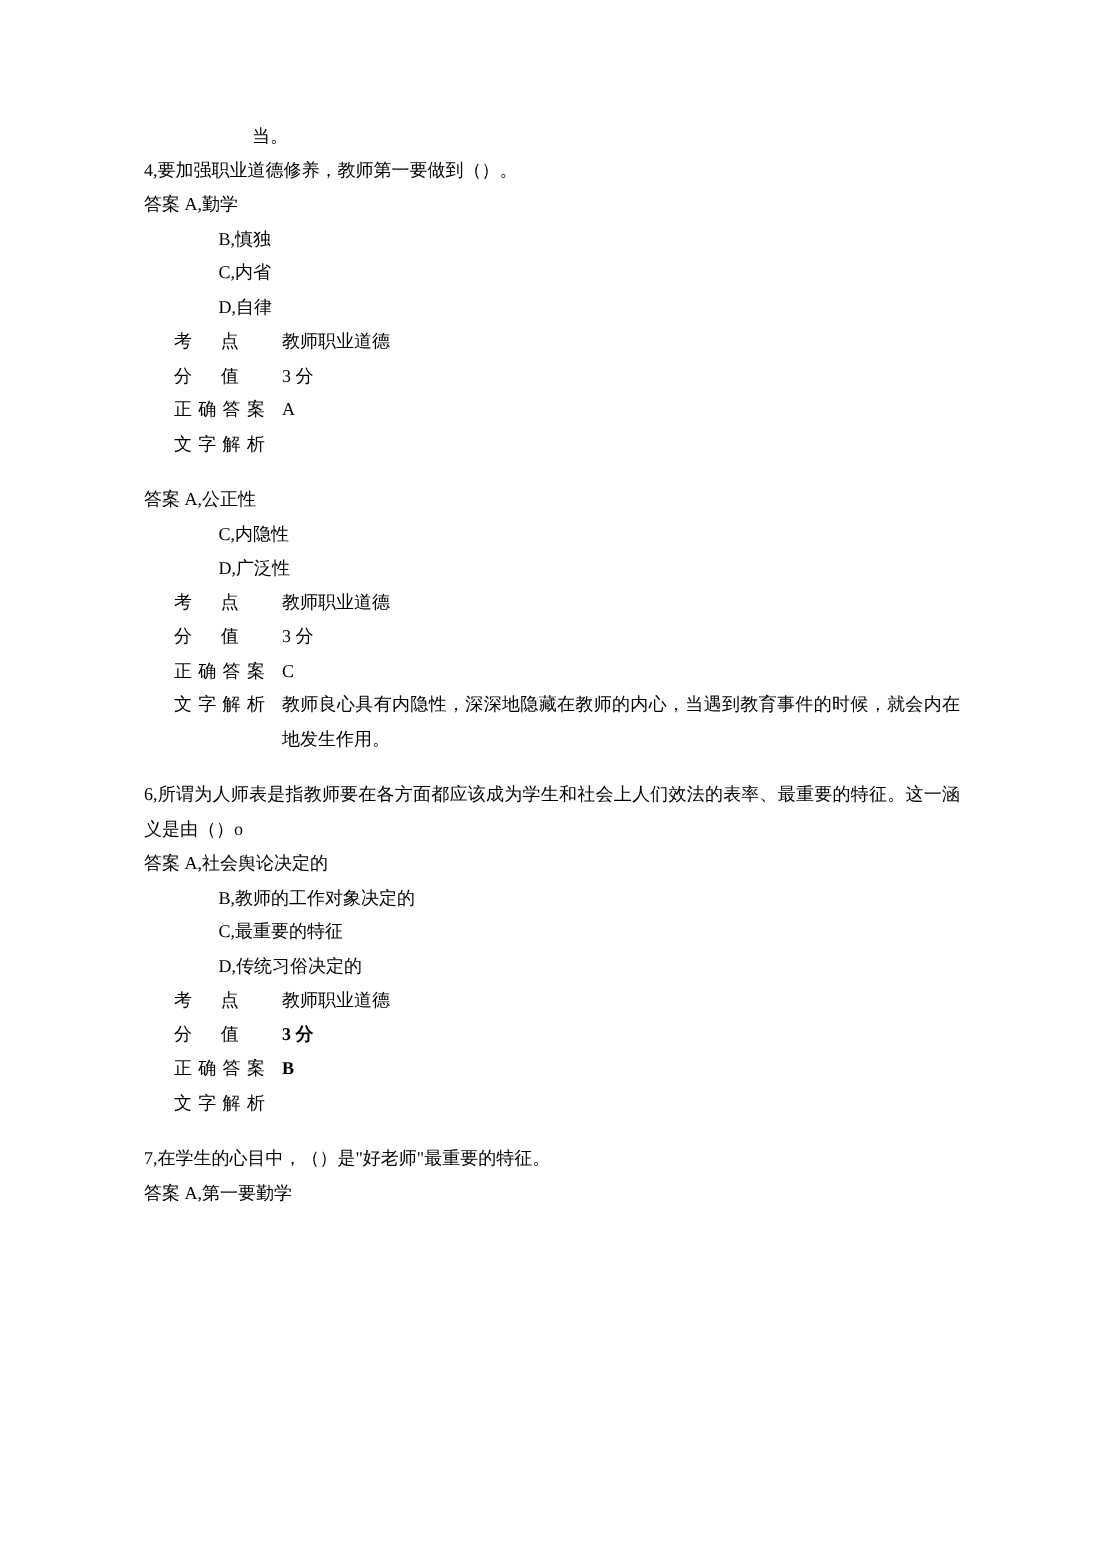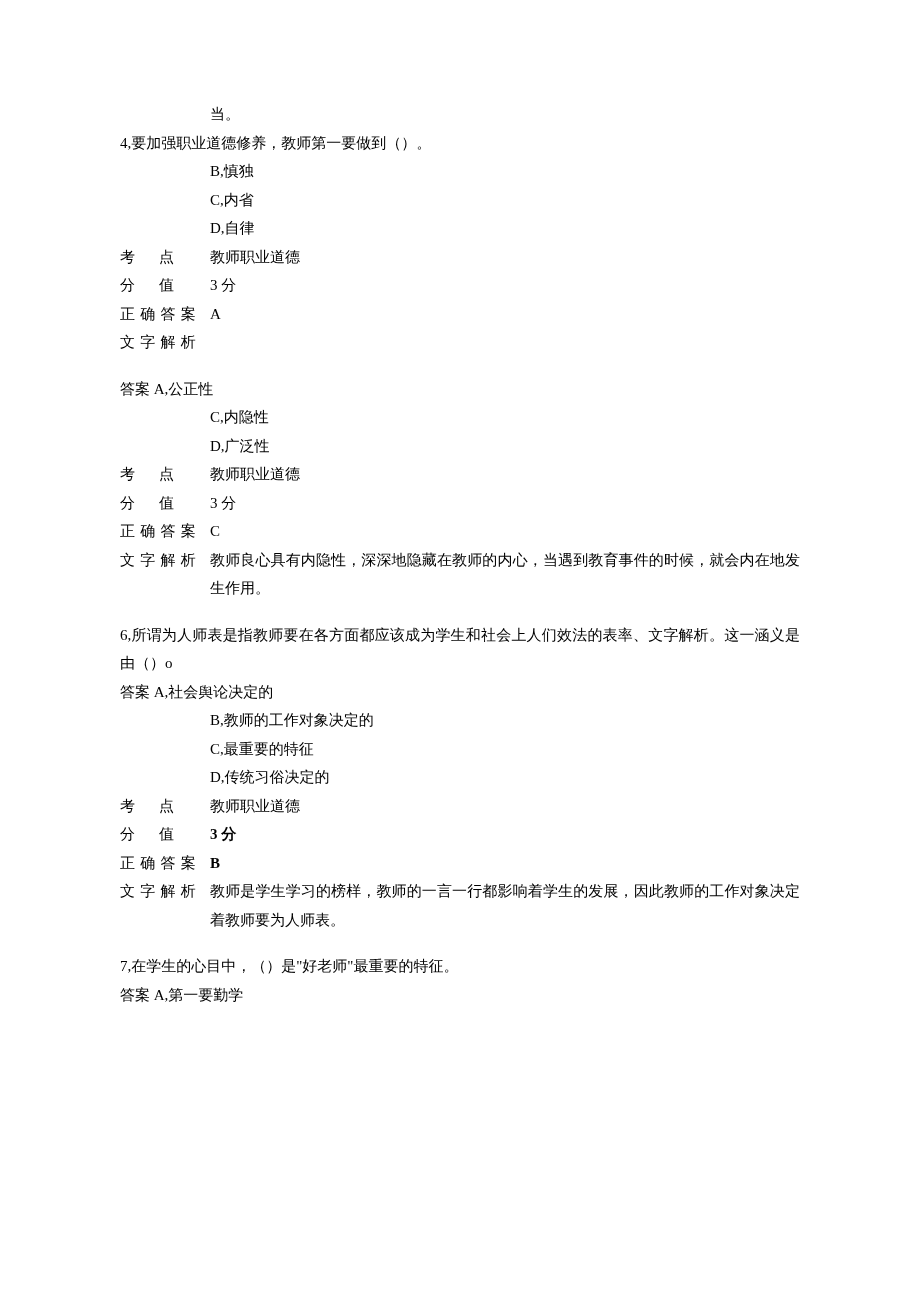--- a/index.html
+++ b/index.html
@@ -13,32 +13,33 @@
     width: 920px;
     box-sizing: border-box;
   }
   .row {
     display: flex;
     align-items: flex-start;
   }
   .label {
     flex: 0 0 90px;
     letter-spacing: 0;
+    margin-left: 25px;
   }
   .label.sp2 {
     letter-spacing: 1.6em;
   }
   .label.sp1 {
     letter-spacing: 0.35em;
   }
   .content {
     flex: 1;
   }
   .options {
-    margin-left: 90px;
+    margin-left: 62px;
   }
   .block {
     margin-bottom: 18px;
     font-family: Liberation Serif, serif;
   }
   .qtext {
     text-align: justify;
   }
   .trail {
     margin-left: 90px;
@@ -47,20 +48,21 @@
     font-weight: bold;
   }
 </style>
 </head>
 <body>
 
 <div class="trail">当。</div>
 
 <div class="block">
   <div class="qtext">4,要加强职业道德修养，教师第一要做到（）。</div>
+  <div>答案 A,勤学</div>
   <div class="options">
     <div>B,慎独</div>
     <div>C,内省</div>
     <div>D,自律</div>
   </div>
   <div class="row">
     <div class="label sp2">考点</div>
     <div class="content">教师职业道德</div>
   </div>
   <div class="row">
@@ -94,41 +96,40 @@
     <div class="label sp1">正确答案</div>
     <div class="content">C</div>
   </div>
   <div class="row">
     <div class="label sp1">文字解析</div>
     <div class="content qtext">教师良心具有内隐性，深深地隐藏在教师的内心，当遇到教育事件的时候，就会内在地发生作用。</div>
   </div>
 </div>
 
 <div class="block">
-  <div class="qtext">6,所谓为人师表是指教师要在各方面都应该成为学生和社会上人们效法的表率、文字解析。这一涵义是由（）o</div>
+  <div class="qtext">6,所谓为人师表是指教师要在各方面都应该成为学生和社会上人们效法的表率、最重要的特征。这一涵义是由（）o</div>
   <div>答案 A,社会舆论决定的</div>
   <div class="options">
     <div>B,教师的工作对象决定的</div>
     <div>C,最重要的特征</div>
     <div>D,传统习俗决定的</div>
   </div>
   <div class="row">
     <div class="label sp2">考点</div>
     <div class="content">教师职业道德</div>
   </div>
   <div class="row">
     <div class="label sp2">分值</div>
     <div class="content bold">3 分</div>
   </div>
   <div class="row">
     <div class="label sp1">正确答案</div>
     <div class="content bold">B</div>
   </div>
   <div class="row">
     <div class="label sp1">文字解析</div>
-    <div class="content qtext">教师是学生学习的榜样，教师的一言一行都影响着学生的发展，因此教师的工作对象决定着教师要为人师表。</div>
   </div>
 </div>
 
 <div class="block">
   <div class="qtext">7,在学生的心目中，（）是"好老师"最重要的特征。</div>
   <div>答案 A,第一要勤学</div>
 </div>
 
 </body></html>

